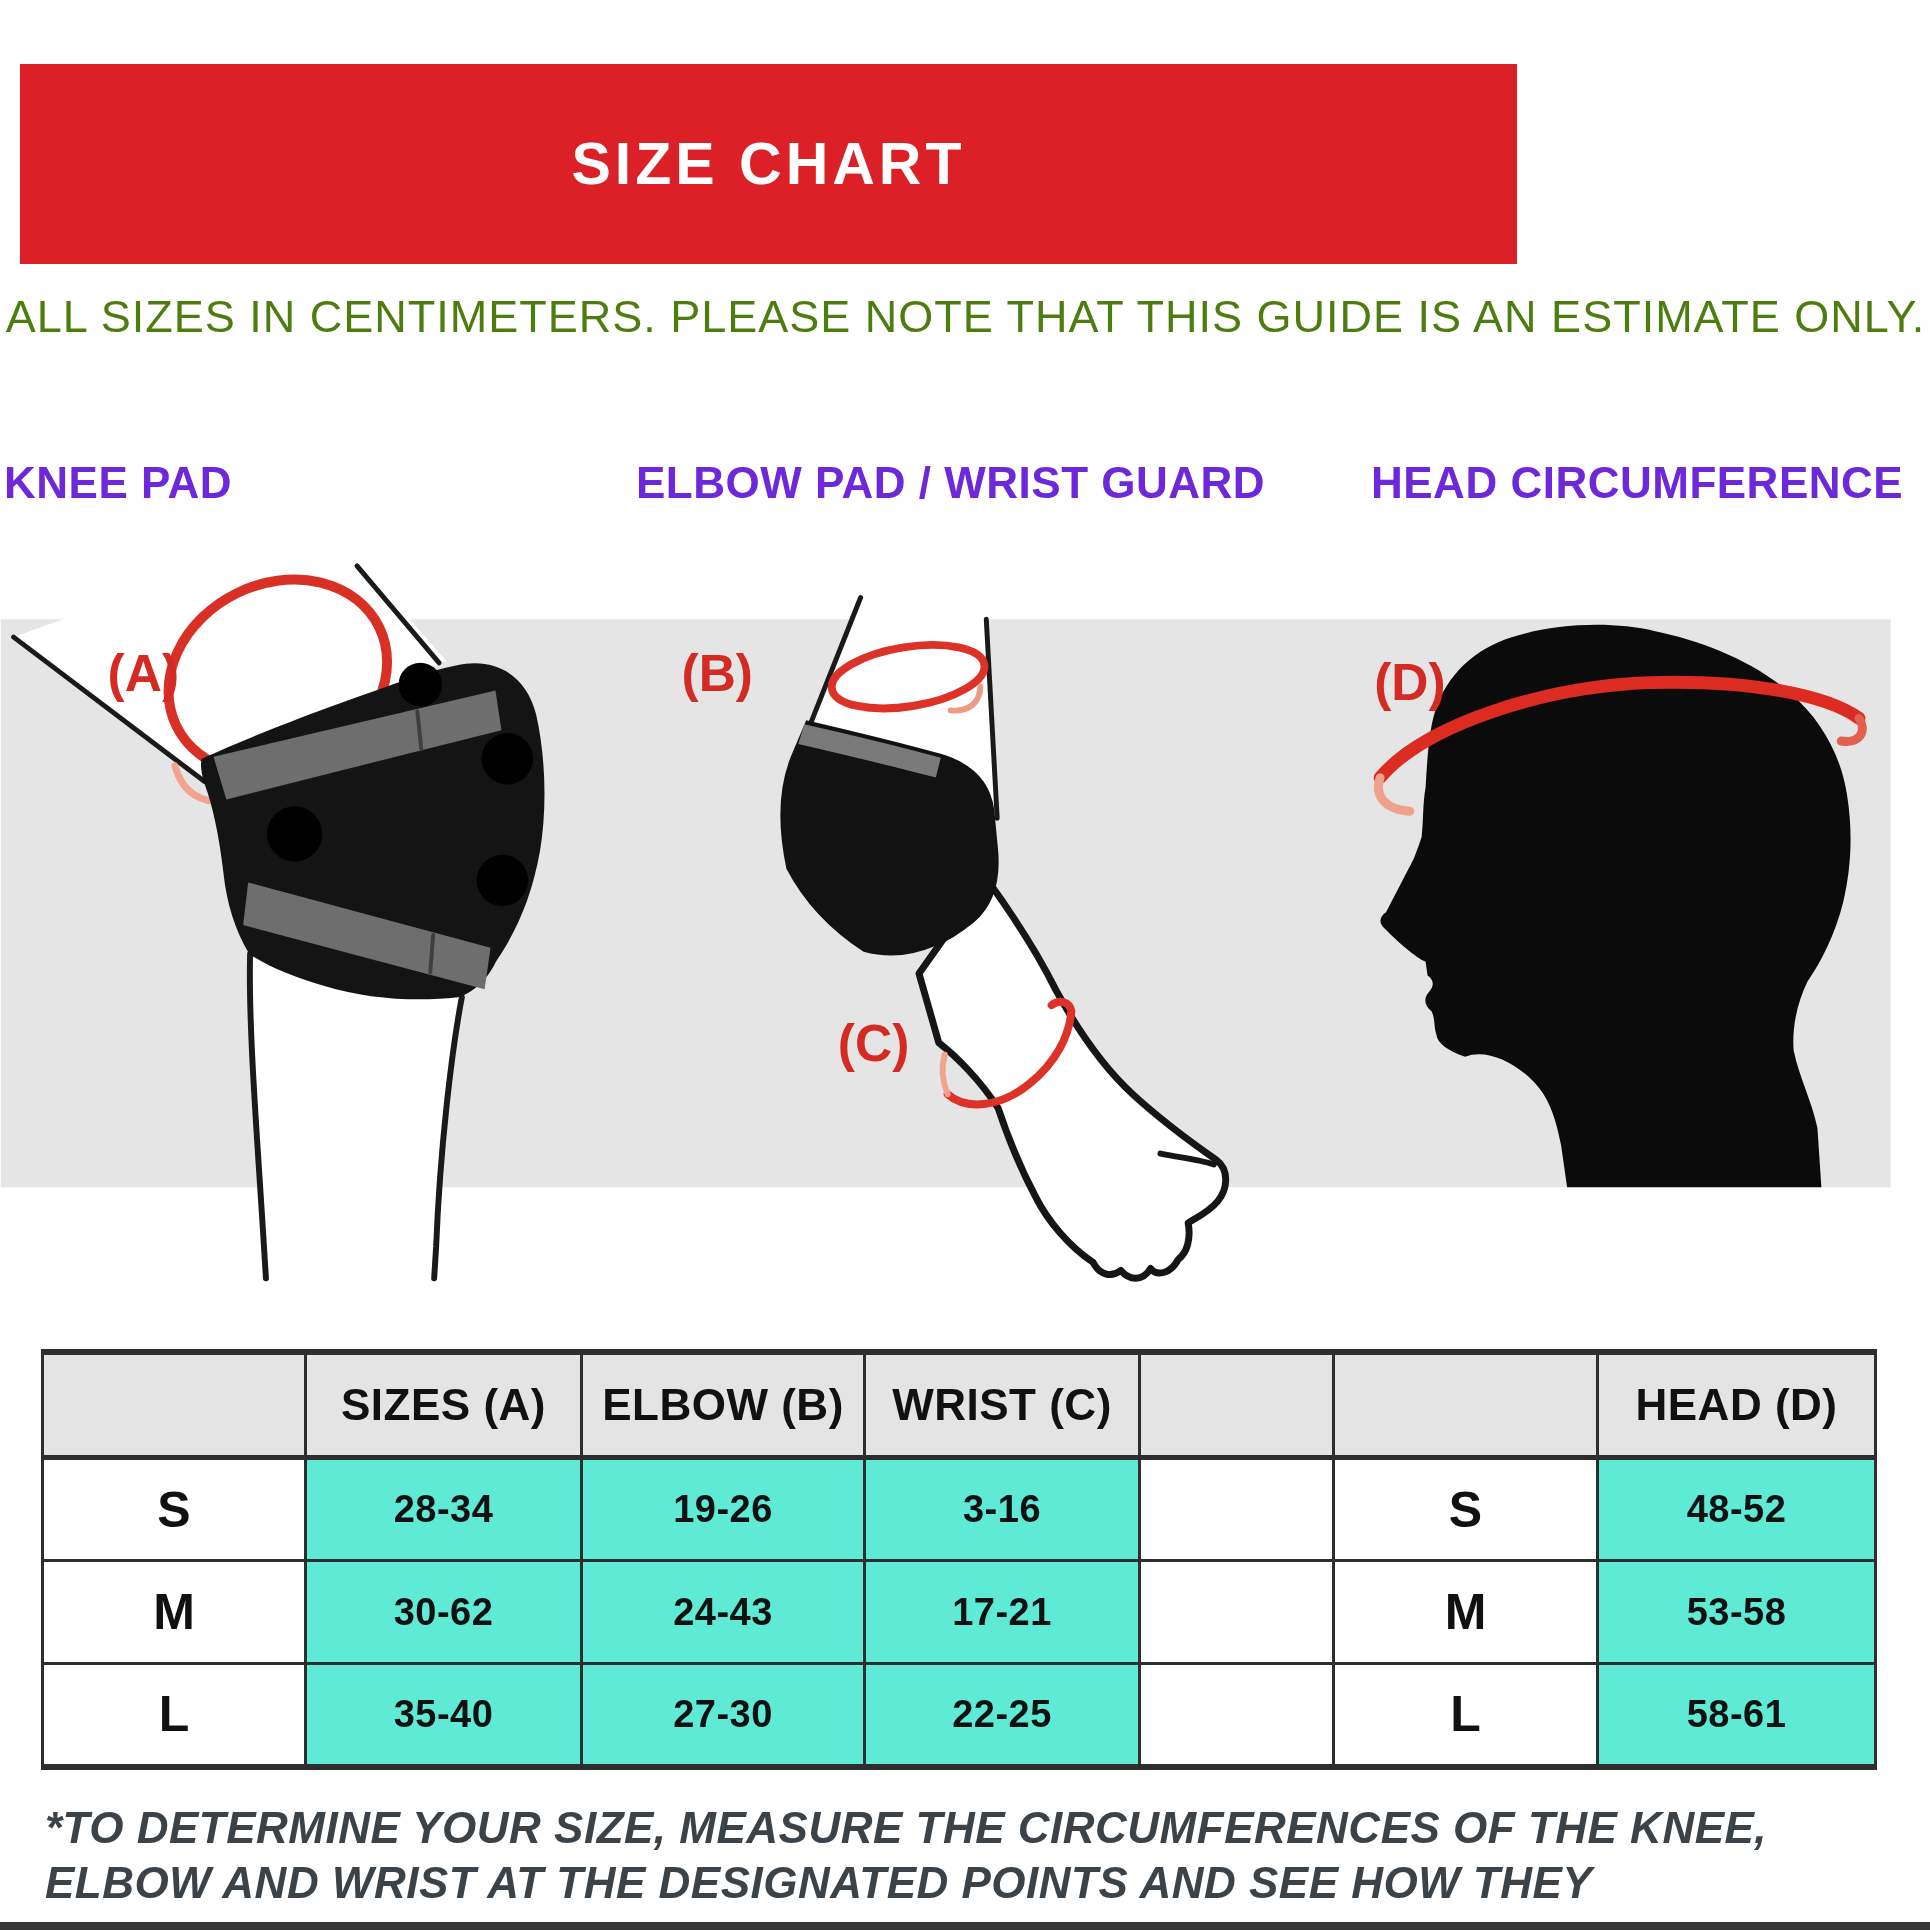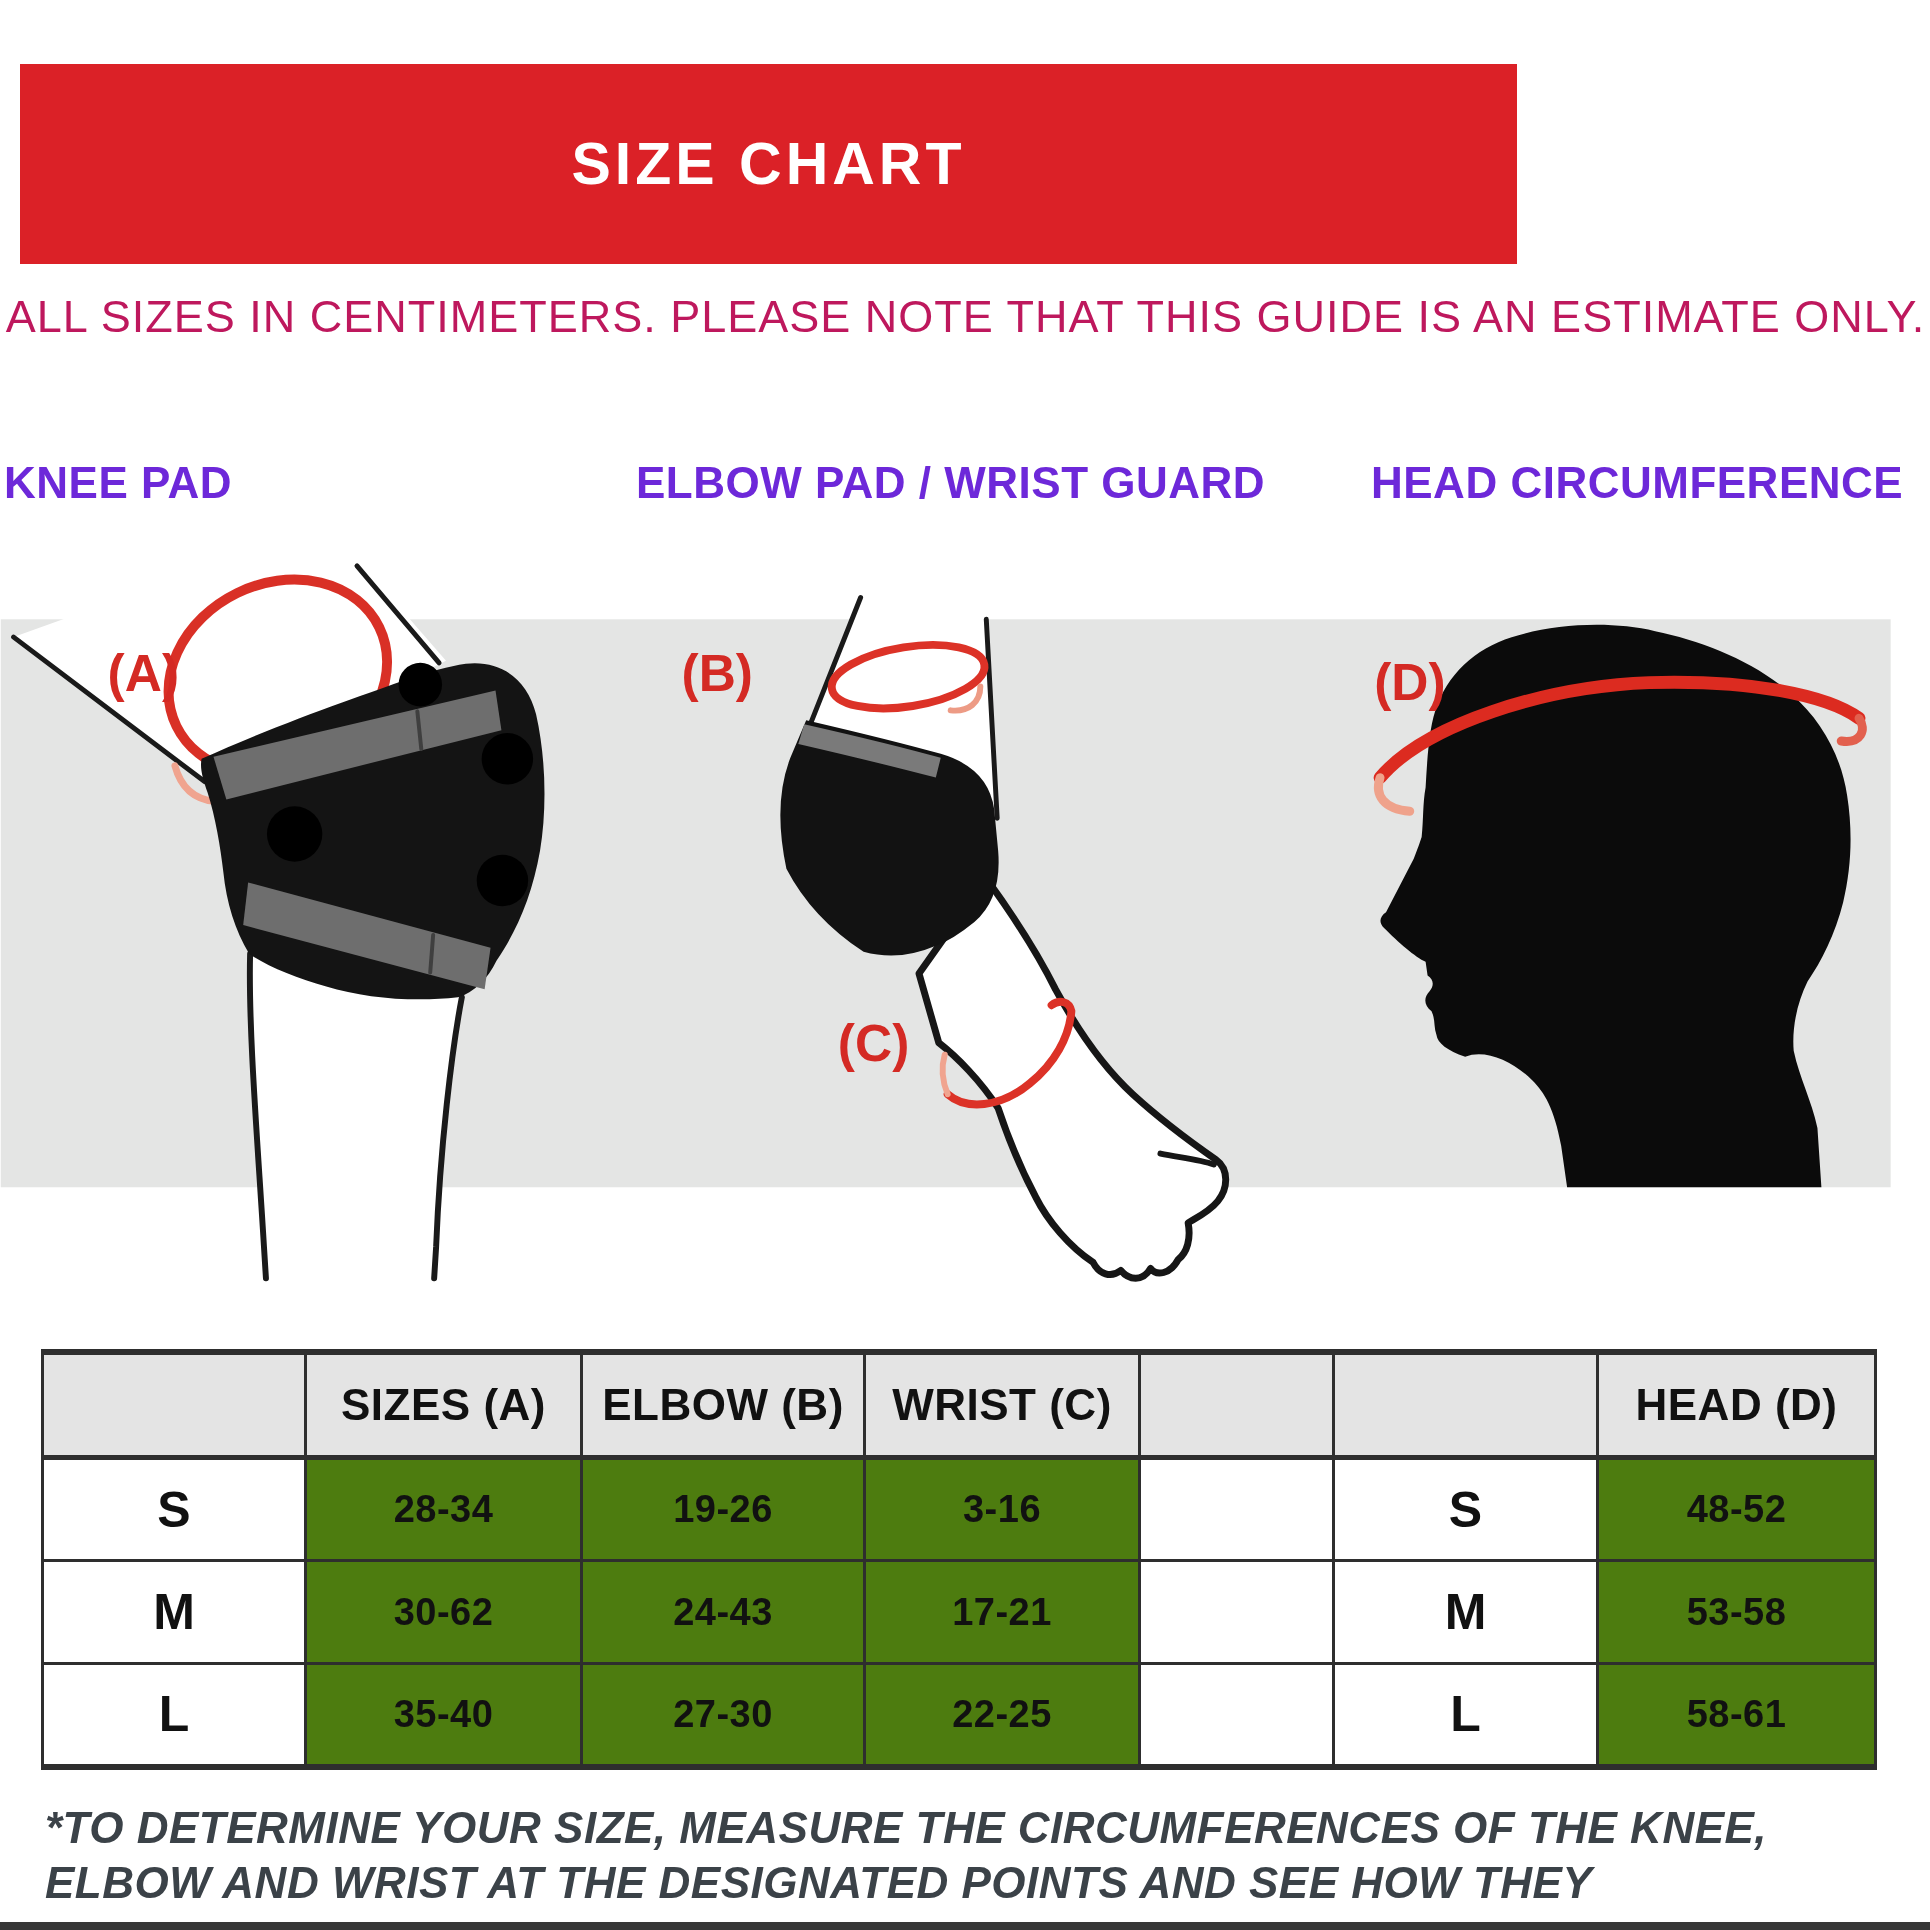--- a/index.html
+++ b/index.html
@@ -4,39 +4,39 @@
 <style>
   html,body{margin:0;padding:0;background:#ffffff;}
   .page{position:relative;width:1931px;height:1931px;background:#ffffff;overflow:hidden;
         font-family:"Liberation Sans",sans-serif;color:#111;}
   
   .banner{position:absolute;left:20px;top:64px;width:1497px;height:200px;background:#DB2127;
           display:flex;align-items:center;justify-content:center;}
   .banner-title{color:#ffffff;font-size:59px;font-weight:bold;letter-spacing:4px;}
   
   .subtitle{position:absolute;left:0;top:291px;width:1931px;text-align:center;
-            font-size:45px;color:#be185d;letter-spacing:1px;white-space:nowrap;}
+            font-size:45px;color:#4d7c0f;letter-spacing:1px;white-space:nowrap;}
   
   .section-label{position:absolute;top:458px;font-size:44px;font-weight:bold;color:#6d28d9;
                  letter-spacing:0.5px;white-space:nowrap;}
   .sec-knee{left:4px;}
   .sec-elbow{left:636px;width:618px;text-align:center;}
   .sec-head{left:1371px;width:525px;text-align:center;}
   
   .illustrations{position:absolute;left:0;top:554px;width:1931px;height:752px;}
   .red-label{font-size:52px;font-weight:bold;fill:#D42A24;font-family:"Liberation Sans",sans-serif;}
   
   table.size-table{position:absolute;left:41px;top:1349px;width:1835px;border-collapse:collapse;
         table-layout:fixed;border:3px solid #2E2E2E;border-top-width:6px;border-bottom-width:6px;}
   table.size-table td,table.size-table th{border:3px solid #2E2E2E;text-align:center;
         vertical-align:middle;padding:0;}
   table.size-table thead th{height:100px;font-size:44px;font-weight:bold;background:#E4E4E4;
         border-bottom-width:5px;letter-spacing:0.5px;}
   table.size-table tbody tr{height:103px;}
-  .cell-gray{background:#4d7c0f;}
+  .cell-gray{background:#5eead4;}
   .cell-white{background:#ffffff;}
   .size-letter{font-size:50px;font-weight:bold;}
   .size-value{font-size:38px;font-weight:bold;letter-spacing:0.5px;}
   
   .footnote{position:absolute;left:45px;top:1800px;width:1853px;font-size:44px;font-weight:bold;
             font-style:italic;color:#3B4248;line-height:55px;letter-spacing:0.5px;}
   .bottom-bar{position:absolute;left:0;top:1922px;width:1931px;height:9px;background:#373737;}
 </style>
 </head>
 <body>

